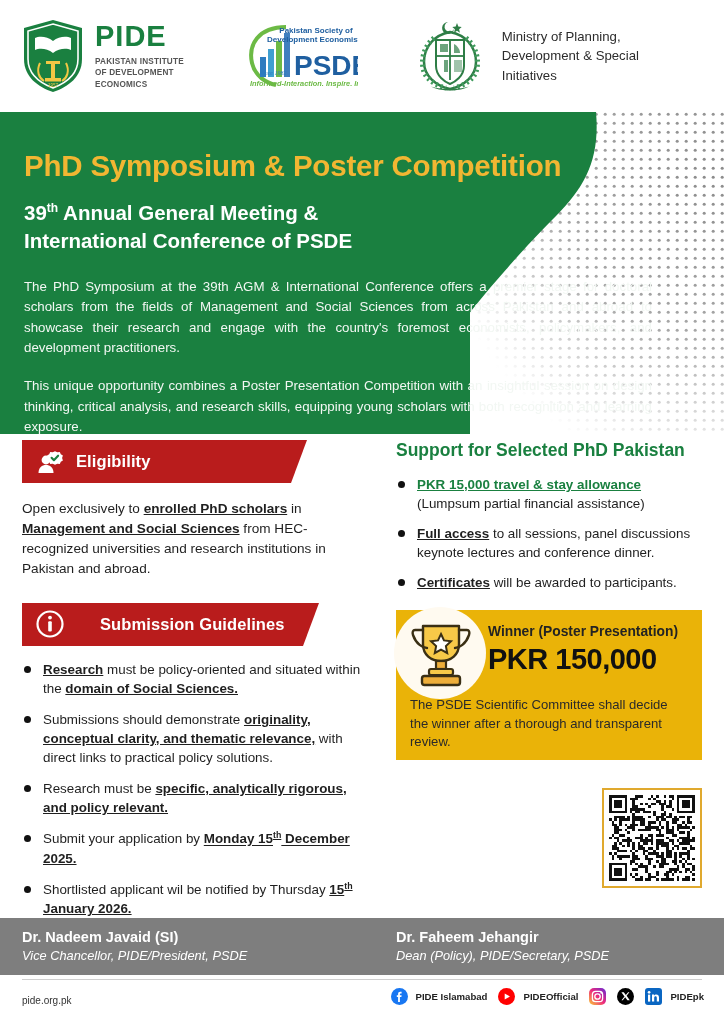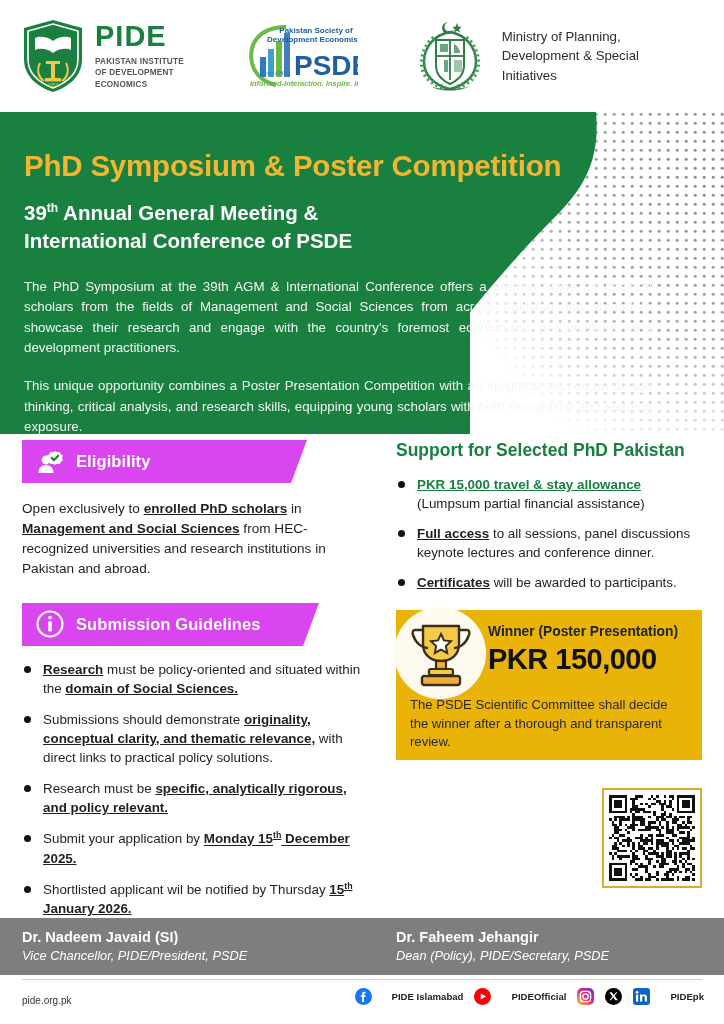--- a/index.html
+++ b/index.html
@@ -54,26 +54,26 @@
   }
   .hero-para.second { margin-top:18px; }
 
   
   .cols { position:absolute; top:440px; left:0; width:724px; height:478px; }
   .col-left  { position:absolute; left:22px;  top:0; width:352px; }
   .col-right { position:absolute; left:396px; top:0; width:306px; }
 
   
   .ribbon {
-    position:relative; height:43px; background:#d946ef;
+    position:relative; height:43px; background:#b91c1c;
     display:flex; align-items:center; padding-left:14px;
     clip-path: polygon(0 0, 100% 0, calc(100% - 16px) 100%, 0 100%);
     width:285px; color:#fff;
   }
-  .ribbon.wide { width:297px; }
+  .ribbon.wide { width:297px;gap:24px; }
   .ribbon-icon { width:28px; height:28px; flex:0 0 28px; margin-right:12px; }
   .ribbon-label { font-size:16.5px; font-weight:bold; letter-spacing:.1px; }
 
   .body-text { font-size:13.6px; line-height:1.47; color:#1f1f1f; }
   .sec-eligibility { margin-top:16px; width:330px; }
 
   ul.bullets { list-style:none; margin-top:14px; }
   ul.bullets li {
     position:relative; padding-left:21px; margin-bottom:12px;
     font-size:13.4px; line-height:1.42; color:#1f1f1f;
@@ -135,21 +135,21 @@
   .sig-name { font-size:14.5px; font-weight:bold; line-height:1.25; }
   .sig-role { font-size:12.8px; font-style:italic; line-height:1.3; margin-top:2px;}
 
   
   .footer { position:absolute; left:0; top:975px; width:724px; height:49px; background:#fff; }
   .footer-rule { position:absolute; left:22px; top:4px; width:680px; height:1px; background:#cfcfcf; }
   .footer-site { position:absolute; left:22px; top:20px; font-size:10px; color:#333; }
   .socials { position:absolute; right:20px; top:13px; display:flex; align-items:center; }
   .social { display:flex; align-items:center; margin-left:11px; }
   .social-ico { width:17px; height:17px; flex:0 0 17px; }
-  .social-txt { font-size:9.6px; font-weight:bold; color:#222; margin-left:20px; }
+  .social-txt { font-size:9.6px; font-weight:bold; color:#222; margin-left:8px; }
 </style>
 </head>
 <body>
 
 <div class="poster">
 
   <div class="logo-bar">
 
     <div class="logo-block logo-pide">
       <div class="pide-mark">

